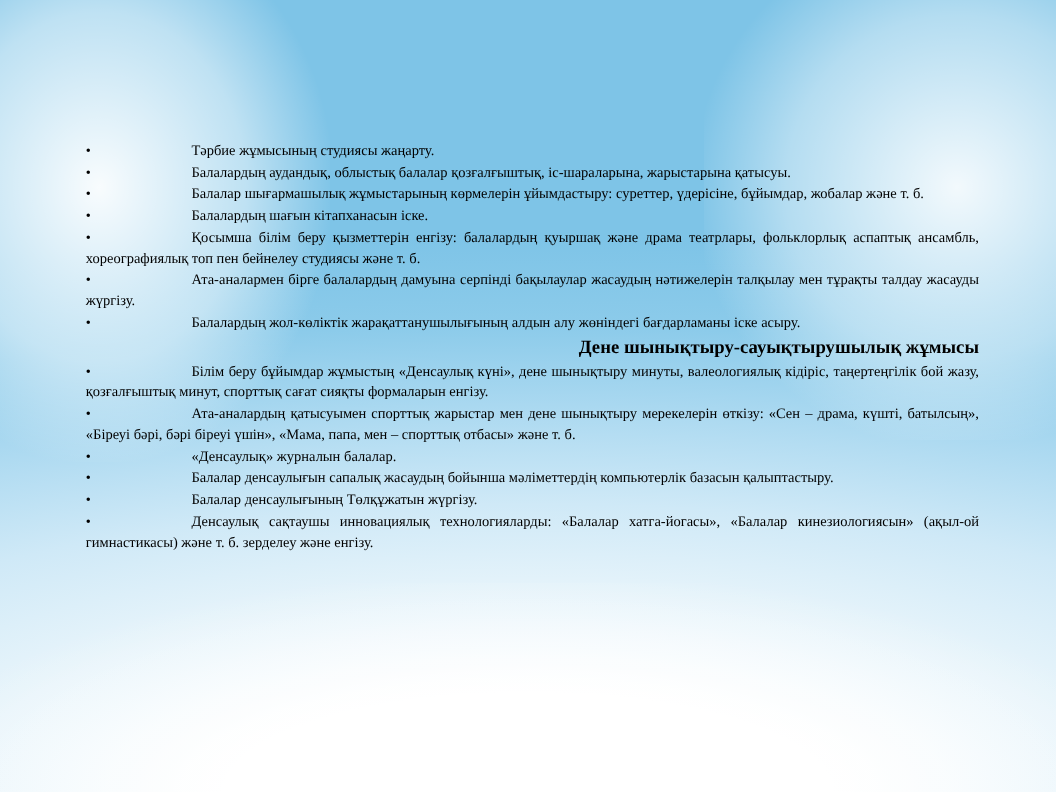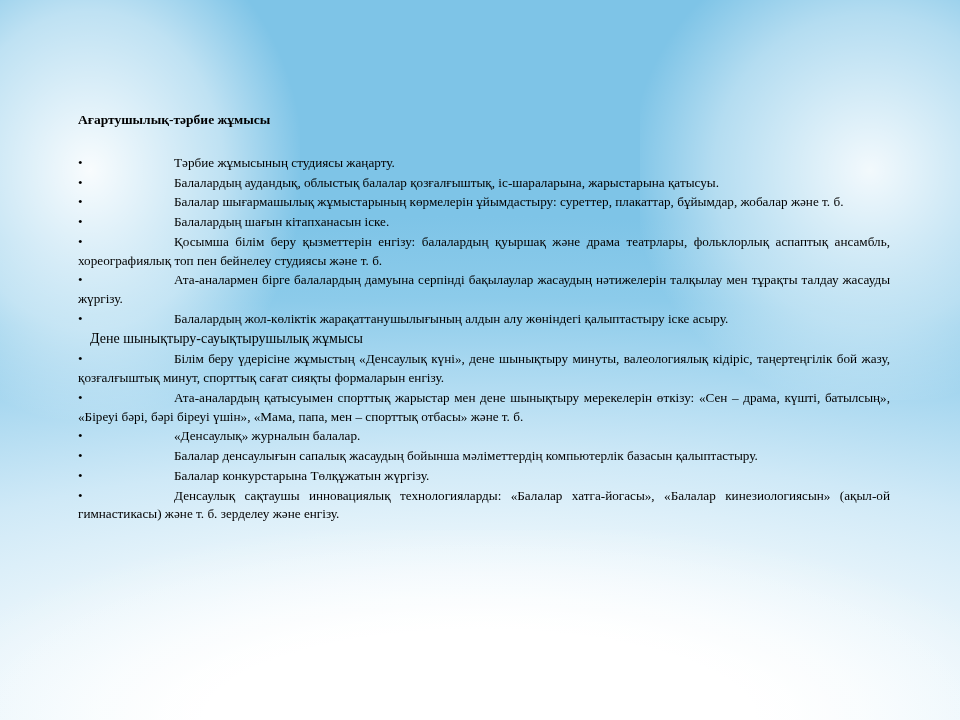--- a/index.html
+++ b/index.html
@@ -93,96 +93,95 @@
     line-height: 1.42;
   }
 
   .bullet-item .btext {
     display: block;
     padding-left: 0;
     text-indent: 96px;
   }
 
   .section-heading {
-    font-size: 14px;
-    font-weight: normal;
+    font-size: 17px;
+    font-weight: bold;
     color: #000000;
-    text-align: left;
+    text-align: right;
     margin: 1px 0 1px 0;
     line-height: 1.42;
     padding-left: 12px;
   }
 </style>
 </head>
 <body>
 
 <div class="slide">
   <div class="glow-left"></div>
   <div class="glow-right"></div>
   <div class="glow-bottom"></div>
 
   <div class="content">
 
-    <p class="doc-title">Ағартушылық-тәрбие жұмысы</p>
 
     <div class="spacer"></div>
 
     <ul class="bullet-list">
       <li class="bullet-item">
         <span class="marker">•</span>
         <span class="btext">Тәрбие жұмысының студиясы жаңарту.</span>
       </li>
       <li class="bullet-item">
         <span class="marker">•</span>
         <span class="btext">Балалардың аудандық, облыстық балалар қозғалғыштық, іс-шараларына, жарыстарына қатысуы.</span>
       </li>
       <li class="bullet-item">
         <span class="marker">•</span>
-        <span class="btext">Балалар шығармашылық жұмыстарының көрмелерін ұйымдастыру: суреттер, плакаттар, бұйымдар, жобалар және т. б.</span>
+        <span class="btext">Балалар шығармашылық жұмыстарының көрмелерін ұйымдастыру: суреттер, үдерісіне, бұйымдар, жобалар және т. б.</span>
       </li>
       <li class="bullet-item">
         <span class="marker">•</span>
         <span class="btext">Балалардың шағын кітапханасын іске.</span>
       </li>
       <li class="bullet-item">
         <span class="marker">•</span>
         <span class="btext">Қосымша білім беру қызметтерін енгізу: балалардың қуыршақ және драма театрлары, фольклорлық аспаптық ансамбль, хореографиялық топ пен бейнелеу студиясы және т. б.</span>
       </li>
       <li class="bullet-item">
         <span class="marker">•</span>
         <span class="btext">Ата-аналармен бірге балалардың дамуына серпінді бақылаулар жасаудың нәтижелерін талқылау мен тұрақты талдау жасауды жүргізу.</span>
       </li>
       <li class="bullet-item">
         <span class="marker">•</span>
-        <span class="btext">Балалардың жол-көліктік жарақаттанушылығының алдын алу жөніндегі қалыптастыру іске асыру.</span>
+        <span class="btext">Балалардың жол-көліктік жарақаттанушылығының алдын алу жөніндегі бағдарламаны іске асыру.</span>
       </li>
     </ul>
 
     <p class="section-heading">Дене шынықтыру-сауықтырушылық жұмысы</p>
 
     <ul class="bullet-list">
       <li class="bullet-item">
         <span class="marker">•</span>
-        <span class="btext">Білім беру үдерісіне жұмыстың «Денсаулық күні», дене шынықтыру минуты, валеологиялық кідіріс, таңертеңгілік бой жазу, қозғалғыштық минут, спорттық сағат сияқты формаларын енгізу.</span>
+        <span class="btext">Білім беру бұйымдар жұмыстың «Денсаулық күні», дене шынықтыру минуты, валеологиялық кідіріс, таңертеңгілік бой жазу, қозғалғыштық минут, спорттық сағат сияқты формаларын енгізу.</span>
       </li>
       <li class="bullet-item">
         <span class="marker">•</span>
         <span class="btext">Ата-аналардың қатысуымен спорттық жарыстар мен дене шынықтыру мерекелерін өткізу: «Сен – драма, күшті, батылсың», «Біреуі бәрі, бәрі біреуі үшін», «Мама, папа, мен – спорттық отбасы» және т. б.</span>
       </li>
       <li class="bullet-item">
         <span class="marker">•</span>
         <span class="btext">«Денсаулық» журналын балалар.</span>
       </li>
       <li class="bullet-item">
         <span class="marker">•</span>
         <span class="btext">Балалар денсаулығын сапалық жасаудың бойынша мәліметтердің компьютерлік базасын қалыптастыру.</span>
       </li>
       <li class="bullet-item">
         <span class="marker">•</span>
-        <span class="btext">Балалар конкурстарына Төлқұжатын жүргізу.</span>
+        <span class="btext">Балалар денсаулығының Төлқұжатын жүргізу.</span>
       </li>
       <li class="bullet-item">
         <span class="marker">•</span>
         <span class="btext">Денсаулық сақтаушы инновациялық технологияларды: «Балалар хатга-йогасы», «Балалар кинезиологиясын» (ақыл-ой гимнастикасы) және т. б. зерделеу және енгізу.</span>
       </li>
     </ul>
 
   </div>
 </div>
 

